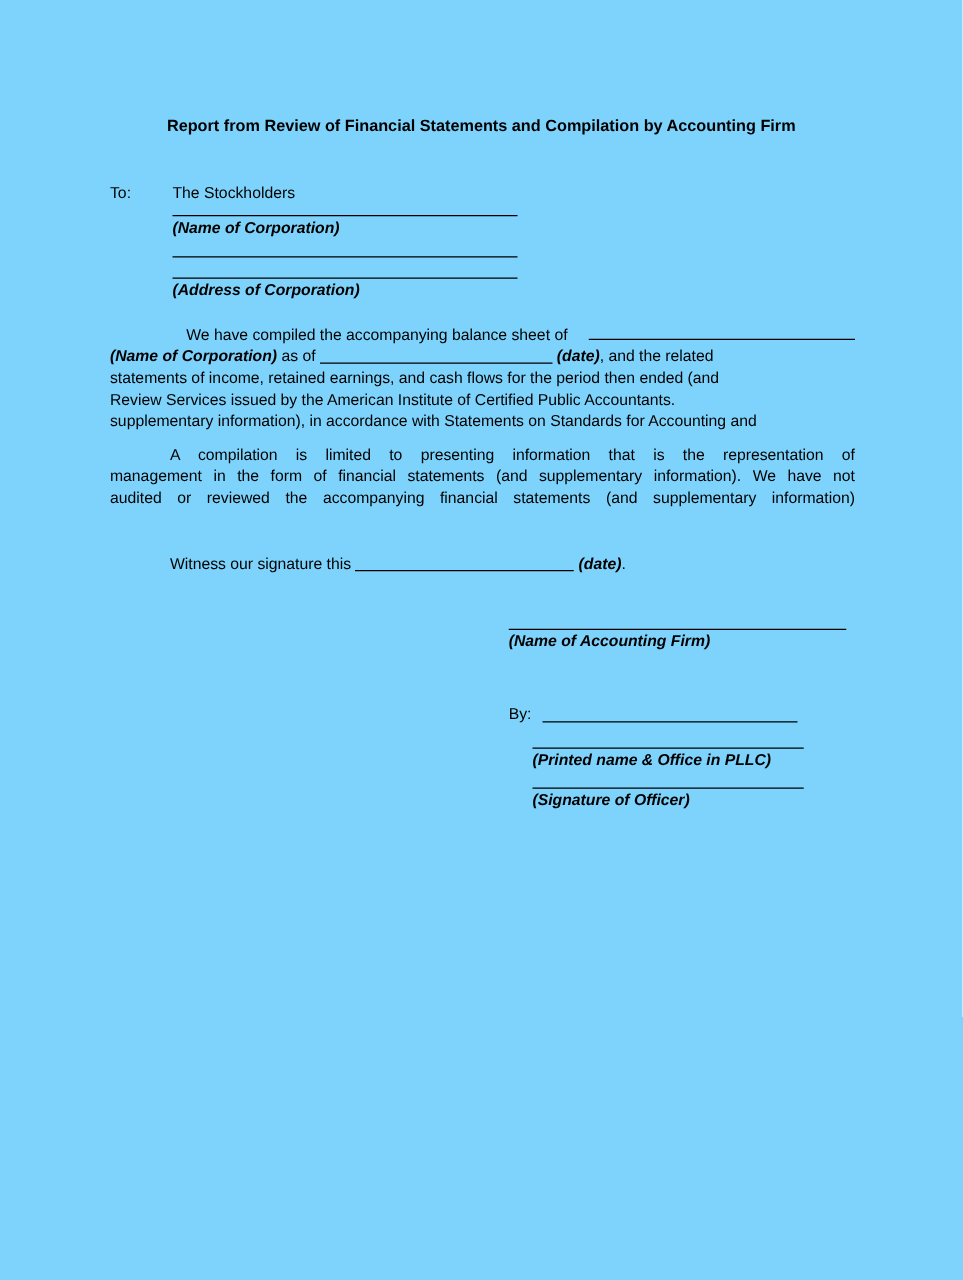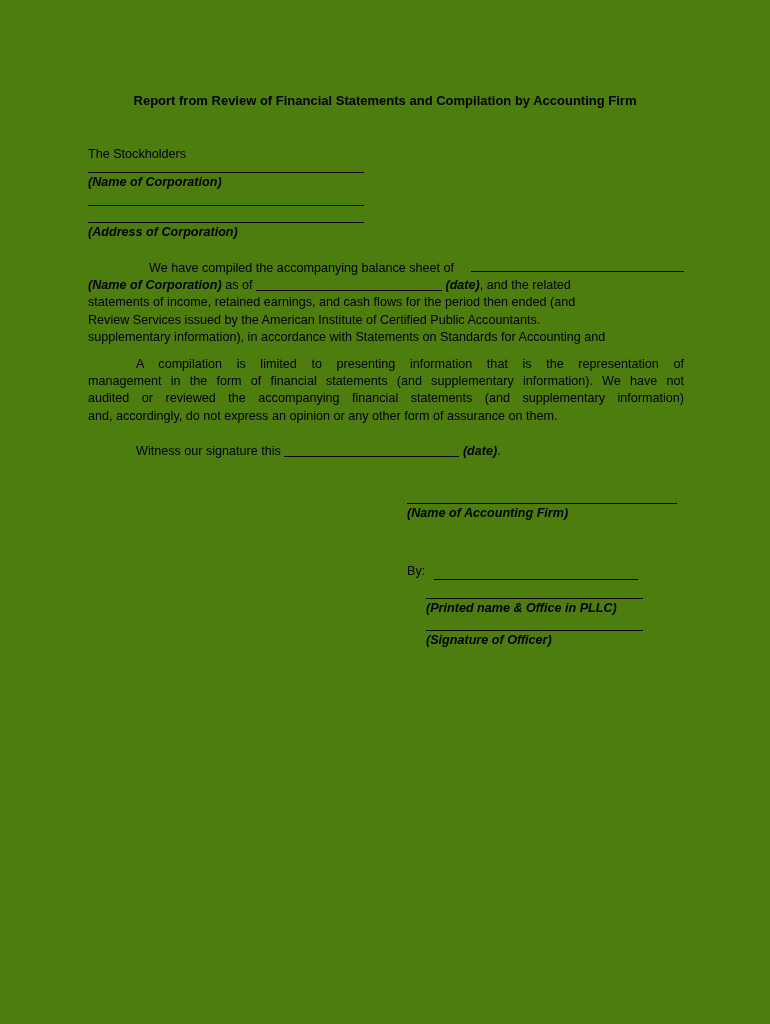--- a/index.html
+++ b/index.html
@@ -7,21 +7,21 @@
     padding: 0;
     width: 770px;
     height: 1024px;
     background: #ffffff;
     overflow: hidden;
   }
   .page {
     position: relative;
     width: 770px;
     height: 1024px;
-    background: #4d7c0f;
+    background: #7dd3fc;
     font-family: "Liberation Sans", sans-serif;
     color: #000000;
   }
   .title {
     position: absolute;
     top: 93px;
     left: 0;
     width: 100%;
     text-align: center;
     font-size: 13px;
@@ -87,36 +87,37 @@
     left: 407px;
     top: 503px;
     width: 270px;
     font-size: 12.6px;
     line-height: 17px;
   }
   .sig .hr { border-top: 1.5px solid #000; height: 0; }
   .sig .sub { margin-left: 19px; width: 217px; }
   .by-row {
     display: flex;
-    align-items: flex-end;
+    align-items: center;
     margin-top: 41px;
   }
   .by-row .n { white-space: pre; }
   .by-blank { width: 204px; margin-left: 5px; }
   .hr2 { margin-top: 18px; }
   .hr3 { margin-top: 13px; }
 </style>
 </head>
 <body>
 
 <div class="page">
 
   <div class="title">Report from Review of Financial Statements and Compilation by Accounting Firm</div>
 
   <div class="to-block">
+    <div class="to-label">To:</div>
     <div class="to-content">
       <div>The Stockholders</div>
       <div class="uline u1"></div>
       <div class="cap">(Name of Corporation)</div>
       <div class="uline u2"></div>
       <div class="uline u3"></div>
       <div class="cap">(Address of Corporation)</div>
     </div>
   </div>
 
@@ -129,21 +130,20 @@
       <div class="line"><span class="bi">(Name of Corporation)</span><span class="n"> as of </span><span class="blank" style="width: 186px;"></span><span class="bi"> (date)</span><span class="n">, and the related</span></div>
       <div class="line"><span class="n">statements of income, retained earnings, and cash flows for the period then ended (and</span></div>
       <div class="line"><span class="n">Review Services issued by the American Institute of Certified Public Accountants.</span></div>
       <div class="line"><span class="n">supplementary information), in accordance with Statements on Standards for Accounting and</span></div>
     </div>
 
   <div class="para para-disclaimer" id="para-disclaimer">
       <div class="line just"><span class="indent"></span><span class="n">A compilation is limited to presenting information that is the representation of</span></div>
       <div class="line just"><span class="n">management in the form of financial statements (and supplementary information). We have not</span></div>
       <div class="line just"><span class="n">audited or reviewed the accompanying financial statements (and supplementary information)</span></div>
-      <div class="line"><span class="n">and, accordingly, do not express an opinion or any other form of assurance on them.</span></div>
     </div>
 
   <div class="para witness" id="witness-line">
       <div class="line"><span class="indent"></span><span class="n">Witness our signature this </span><span class="blank" style="width: 175px;"></span><span class="bi"> (date)</span><span class="n">.</span></div>
     </div>
 
   <div class="sig">
     <div class="hr"></div>
     <div class="cap">(Name of Accounting Firm)</div>
     <div class="by-row">

